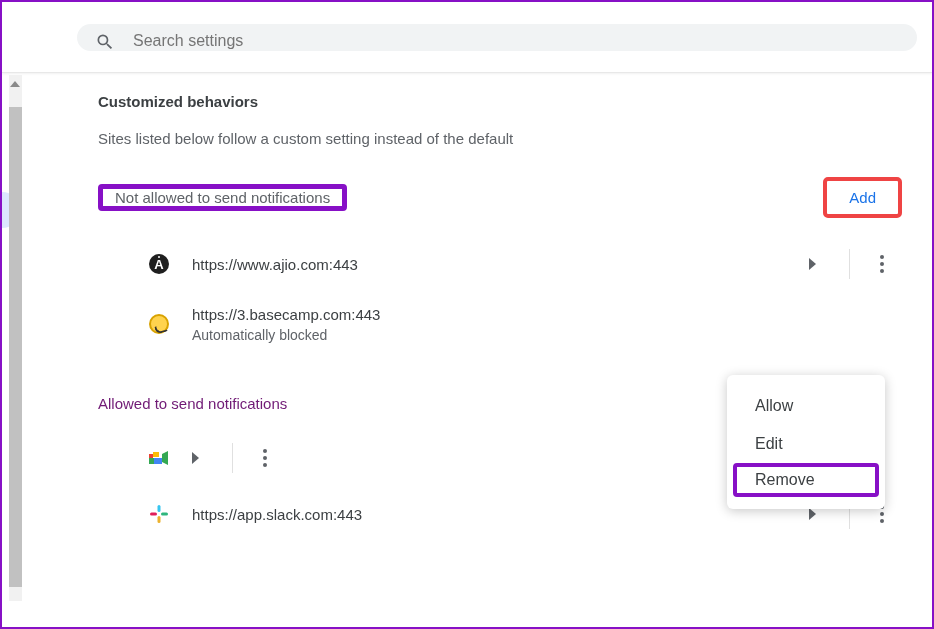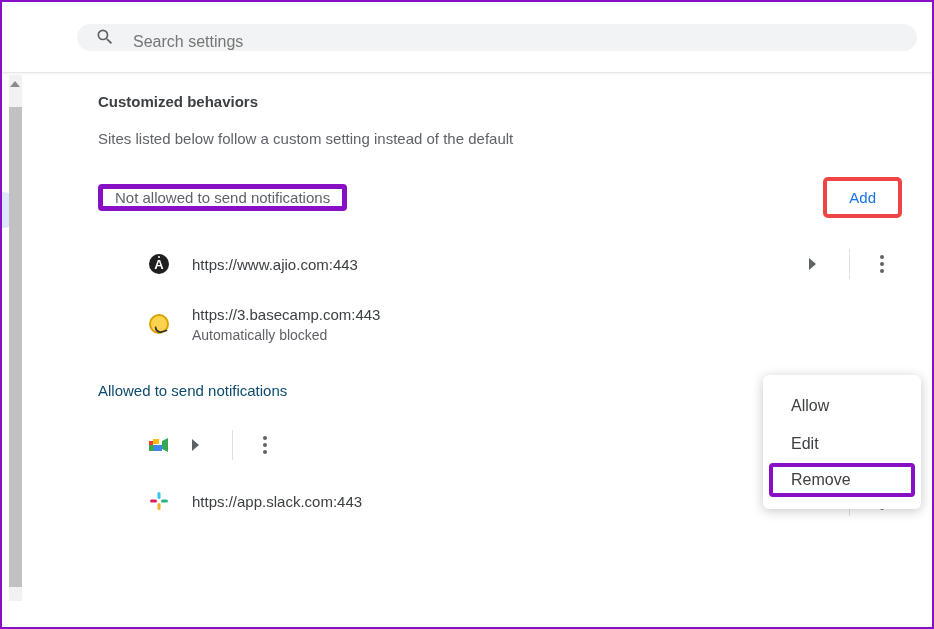--- a/index.html
+++ b/index.html
@@ -1,20 +1,20 @@
 <!DOCTYPE html>
 <html><head>
   <meta charset="utf-8">
   <style>
     * { box-sizing: border-box; margin: 0; padding: 0; font-family: Arial, Roboto, sans-serif; }
     html, body { width: 934px; height: 629px; overflow: hidden; }
     body { background: #fff; border: 2px solid #8710c6; position: relative; }
 
     .topbar { height: 71px; display: flex; align-items: center; padding: 0 10px; border-bottom: 1px solid #e8e8e8; box-shadow: 0 1px 2px rgba(0,0,0,0.06); }
-    .search-wrap { flex: 1; margin-left: 65px; margin-right: 5px; height: 27px; background: #f1f3f4; border-radius: 22px; display: flex; align-items: flex-end; padding: 0 18px; }
+    .search-wrap { flex: 1; margin-left: 65px; margin-right: 5px; height: 27px; background: #f1f3f4; border-radius: 22px; display: flex; align-items: flex-start; padding: 8px 18px; }
     .search-wrap svg { width: 20px; height: 20px; fill: #5f6368; }
     .search-input { border: none; background: transparent; font-size: 16px; color: #5f6368; margin-left: 18px; flex: 1; outline: none; }
 
     .page { display: flex; height: 556px; }
     .gutter { width: 26px; display: flex; justify-content: center; padding-top: 2px; }
     .scroll-track { width: 13px; height: 526px; background: #f1f1f1; position: relative; }
     .scroll-thumb { position: absolute; left: 0; right: 0; top: 32px; height: 480px; background: #c1c1c1; }
     .scroll-arrow-up { width: 0; height: 0; border-left: 5px solid transparent; border-right: 5px solid transparent; border-bottom: 6px solid #8a8a8a; margin: 6px auto 0; }
 
     .left-bump { position: absolute; left: -2px; top: 190px; width: 20px; height: 36px; background: rgba(115,160,255,0.25); border-top-right-radius: 18px; border-bottom-right-radius: 18px; }
@@ -36,24 +36,24 @@
     .site-note { font-size: 14px; color: #5f6368; margin-top: 4px; }
 
     .row-actions { display: flex; align-items: center; height: 100%; }
     .arrow-cell { width: 50px; display: flex; justify-content: center; align-items: center; }
     .arrow-right { width: 0; height: 0; border-top: 6px solid transparent; border-bottom: 6px solid transparent; border-left: 7px solid #5f6368; }
     .vsep { width: 1px; height: 30px; background: #e0e0e0; margin: 0 12px; }
     .dots-cell { width: 40px; display: flex; justify-content: center; align-items: center; cursor: pointer; }
     .dots { display: flex; flex-direction: column; gap: 3px; }
     .dot { width: 4px; height: 4px; background: #5f6368; border-radius: 50%; }
 
-    .group-label-plain { font-size: 15px; color: #0c4a6e; margin: 26px 0 18px 0; }
+    .group-label-plain { font-size: 15px; color: #701a75; margin: 39px 0 18px 0; }
 
     
-    .menu { position: absolute; top: 302px; left: 735px; width: 158px; background: #fff; border-radius: 6px; box-shadow: 0 2px 12px rgba(0,0,0,0.22); padding: 12px 0; z-index: 50; }
+    .menu { position: absolute; top: 302px; left: 699px; width: 158px; background: #fff; border-radius: 6px; box-shadow: 0 2px 12px rgba(0,0,0,0.22); padding: 12px 0; z-index: 50; }
     .menu-item { font-size: 16px; color: #3c4043; padding: 10px 28px; cursor: pointer; }
     .menu-item-hl { margin: 0 6px; border: 4px solid #8710c6; border-radius: 4px; padding: 4px 18px; }
 
     
     .fav-ajio { width: 20px; height: 20px; border-radius: 50%; background: #1f1f1f; color: #fff; font-size: 13px; font-weight: 700; display: flex; align-items: center; justify-content: center; position: relative; }
     .fav-ajio::after { content: ""; position: absolute; top: 2px; left: 50%; width: 2px; height: 2px; background: #fff; border-radius: 50%; transform: translateX(-50%); }
     .fav-bc { width: 20px; height: 20px; border-radius: 50%; background: #ffd34e; border: 2px solid #d8a200; position: relative; }
     .fav-bc::after { content: ""; position: absolute; left: 4px; top: 9px; width: 10px; height: 6px; border: 2px solid #333; border-top: none; border-right: none; border-bottom-left-radius: 6px; transform: rotate(-15deg);}
     .fav-wa { width: 20px; height: 20px; border-radius: 50%; background: #25d366; position: relative; }
     .fav-wa::after { content: ""; position: absolute; width: 10px; height: 10px; border: 2px solid #fff; border-radius: 50%; top: 3px; left: 3px; }

